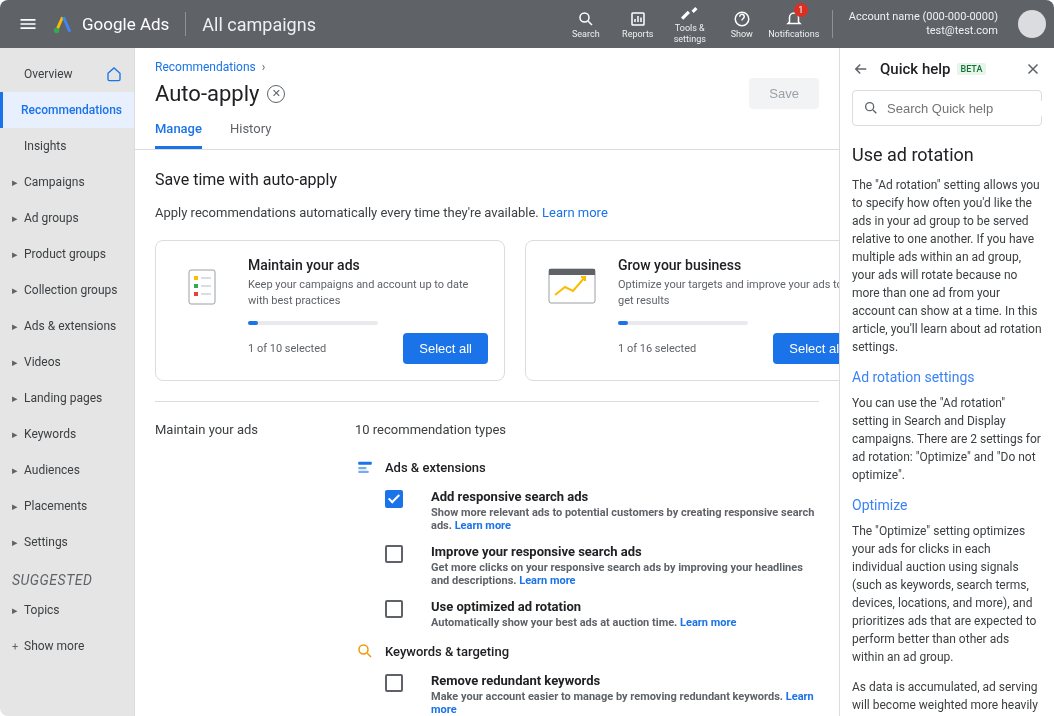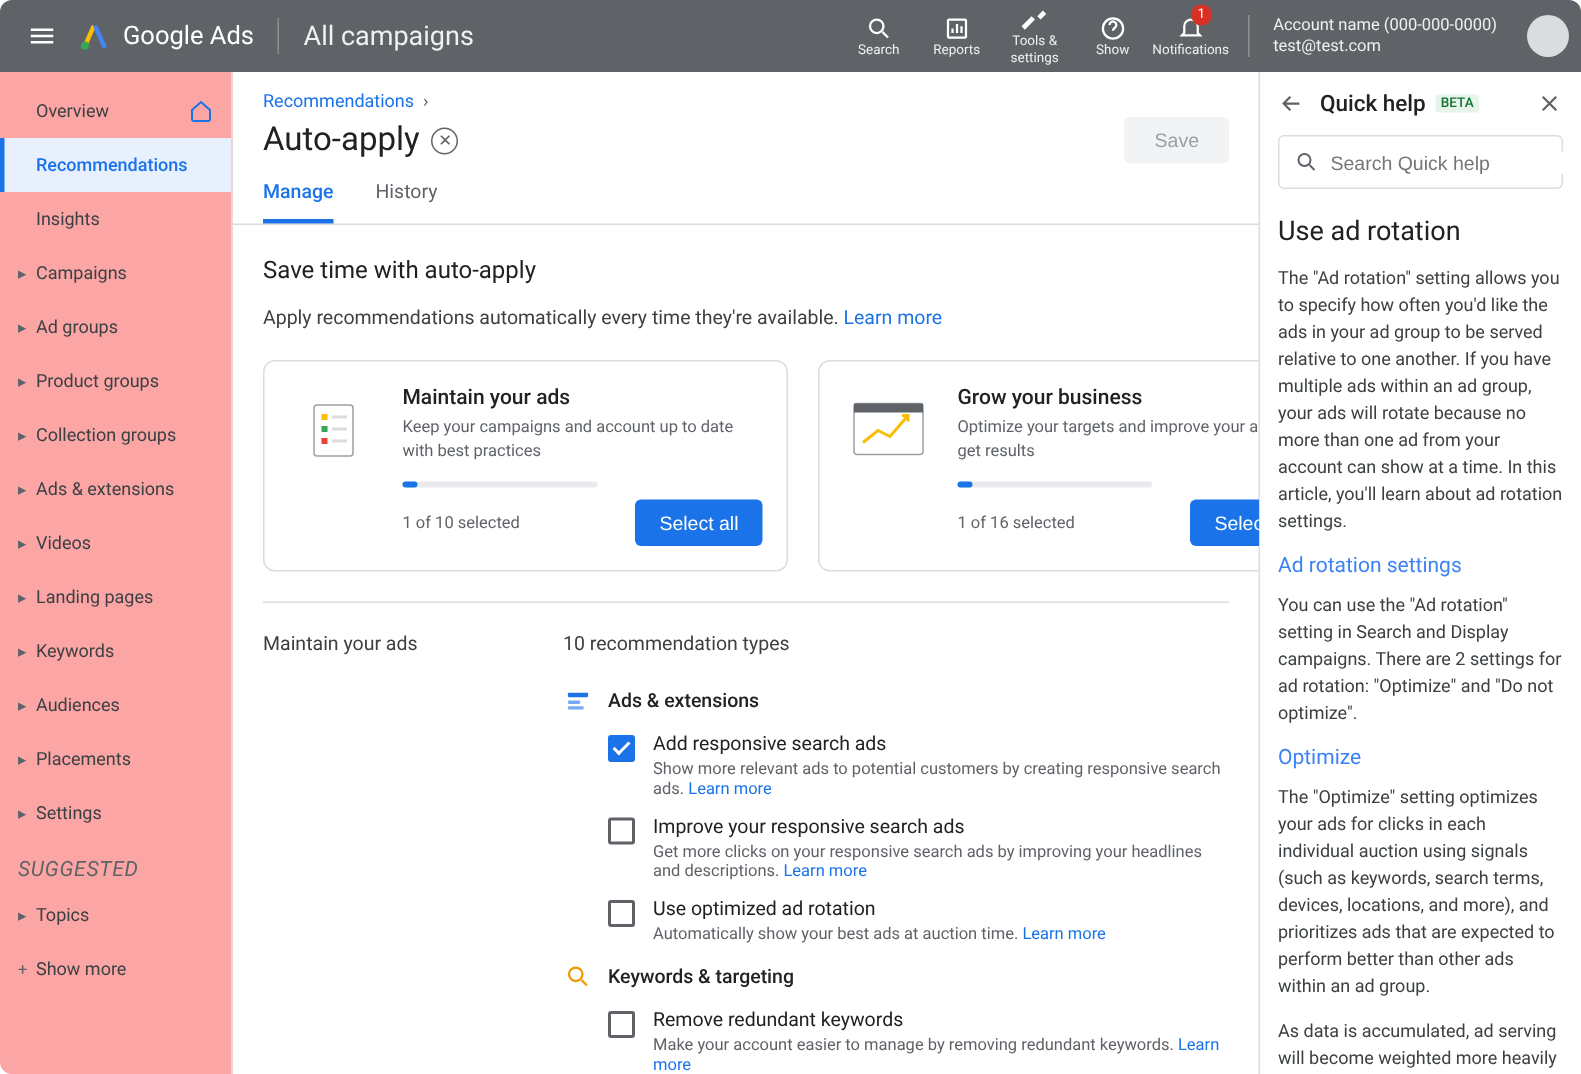--- a/index.html
+++ b/index.html
@@ -8,24 +8,24 @@
 .menu-btn { width: 40px; height: 40px; display: flex; align-items: center; justify-content: center; cursor: pointer; }
 .logo { display: flex; align-items: center; gap: 8px; margin-left: 4px; }
 .logo-text { font-size: 17px; color: #fff; }
 .divider-v { width: 1px; height: 24px; background: rgba(255,255,255,0.3); margin: 0 16px; }
 .all-camp { font-size: 18px; color: rgba(255,255,255,0.9); }
 .top-spacer { flex: 1; }
 .top-icon { display: flex; flex-direction: column; align-items: center; justify-content: center; width: 52px; height: 48px; cursor: pointer; position: relative; font-size: 10px; color: rgba(255,255,255,0.9); }
 .top-icon .ico { height: 20px; display: flex; align-items: center; justify-content: center; }
 .top-icon .lbl { font-size: 9px; line-height: 11px; text-align: center; }
 .badge { position: absolute; top: 3px; right: 12px; background: #d93025; color: #fff; font-size: 9px; width: 14px; height: 14px; border-radius: 50%; display: flex; align-items: center; justify-content: center; }
-.acct { margin-left: 12px; margin-right: 12px; font-size: 11px; color: rgba(255,255,255,0.9); line-height: 14px; border-left: 1px solid rgba(255,255,255,0.3); padding-left: 16px; }
+.acct { margin-left: 12px; margin-right: 12px; text-align: right; font-size: 11px; color: rgba(255,255,255,0.9); line-height: 14px; border-left: 1px solid rgba(255,255,255,0.3); padding-left: 16px; }
 .avatar { width: 28px; height: 28px; border-radius: 50%; background: #dadce0; margin-left: 8px; }
 .body { display: flex; height: 668px; }
-.sidebar { width: 155px; background: #fca5a5; border-right: 1px solid #dadce0; overflow-y: auto; padding-top: 8px; flex-shrink: 0; }
+.sidebar { width: 135px; background: #e5e5e5; border-right: 1px solid #dadce0; overflow-y: auto; padding-top: 8px; flex-shrink: 0; }
 .side-item { display: flex; align-items: center; padding: 8px 12px; font-size: 12px; color: #3c4043; cursor: pointer; min-height: 36px; position: relative; }
 .side-item.active { color: #1a73e8; font-weight: 500; background: #e8f0fe; border-left: 3px solid #1a73e8; padding-left: 9px; }
 .side-item .chev { width: 12px; color: #5f6368; font-size: 11px; }
 .side-item .txt { flex: 1; }
 .side-item .home { color: #1a73e8; }
 .side-header { padding: 12px 12px 4px; font-size: 14px; color: #5f6368; letter-spacing: 0.5px; font-style: italic; }
 .main { flex: 1; overflow: hidden; display: flex; }
 .content { flex: 1; overflow-y: auto; padding: 0; }
 .crumb { padding: 12px 20px 0; font-size: 12px; }
 .crumb a { color: #1a73e8; text-decoration: none; }
@@ -51,21 +51,21 @@
 .card-foot { display: flex; align-items: center; margin-top: 8px; }
 .sel-count { font-size: 11px; color: #5f6368; flex: 1; }
 .btn-blue { background: #1a73e8; color: #fff; border: none; padding: 8px 16px; border-radius: 4px; font-size: 13px; cursor: pointer; }
 .maintain { padding: 0 20px; display: flex; gap: 60px; }
 .maintain-left { width: 140px; font-size: 13px; color: #3c4043; padding-top: 20px; }
 .maintain-right { flex: 1; padding-top: 20px; }
 .rec-count { font-size: 13px; color: #3c4043; margin-bottom: 20px; }
 .group-hdr { display: flex; align-items: center; gap: 10px; margin-bottom: 12px; margin-top: 8px; }
 .group-ico { width: 20px; height: 20px; display: flex; align-items: center; justify-content: center; }
 .group-title { font-size: 13px; font-weight: 500; color: #202124; }
-.rec-item { display: flex; gap: 12px; margin-bottom: 12px; margin-left: 30px; }
+.rec-item { display: flex; gap: 28px; margin-bottom: 12px; margin-left: 30px; font-weight: bold; }
 .cb { width: 18px; height: 18px; border: 2px solid #5f6368; border-radius: 2px; flex-shrink: 0; margin-top: 1px; cursor: pointer; }
 .cb.checked { background: #1a73e8; border-color: #1a73e8; position: relative; }
 .cb.checked::after { content: ''; position: absolute; left: 4px; top: 0px; width: 4px; height: 9px; border: solid white; border-width: 0 2px 2px 0; transform: rotate(45deg); }
 .rec-txt { flex: 1; }
 .rec-title { font-size: 13px; color: #202124; }
 .rec-desc { font-size: 11px; color: #5f6368; margin-top: 2px; }
 .rec-desc a { color: #1a73e8; text-decoration: none; }
 .helppanel { width: 215px; border-left: 1px solid #dadce0; display: flex; flex-direction: column; flex-shrink: 0; }
 .help-hdr { display: flex; align-items: center; padding: 12px 12px; gap: 10px; }
 .help-title { font-size: 15px; font-weight: 500; flex: 1; display: flex; align-items: center; gap: 6px; }

